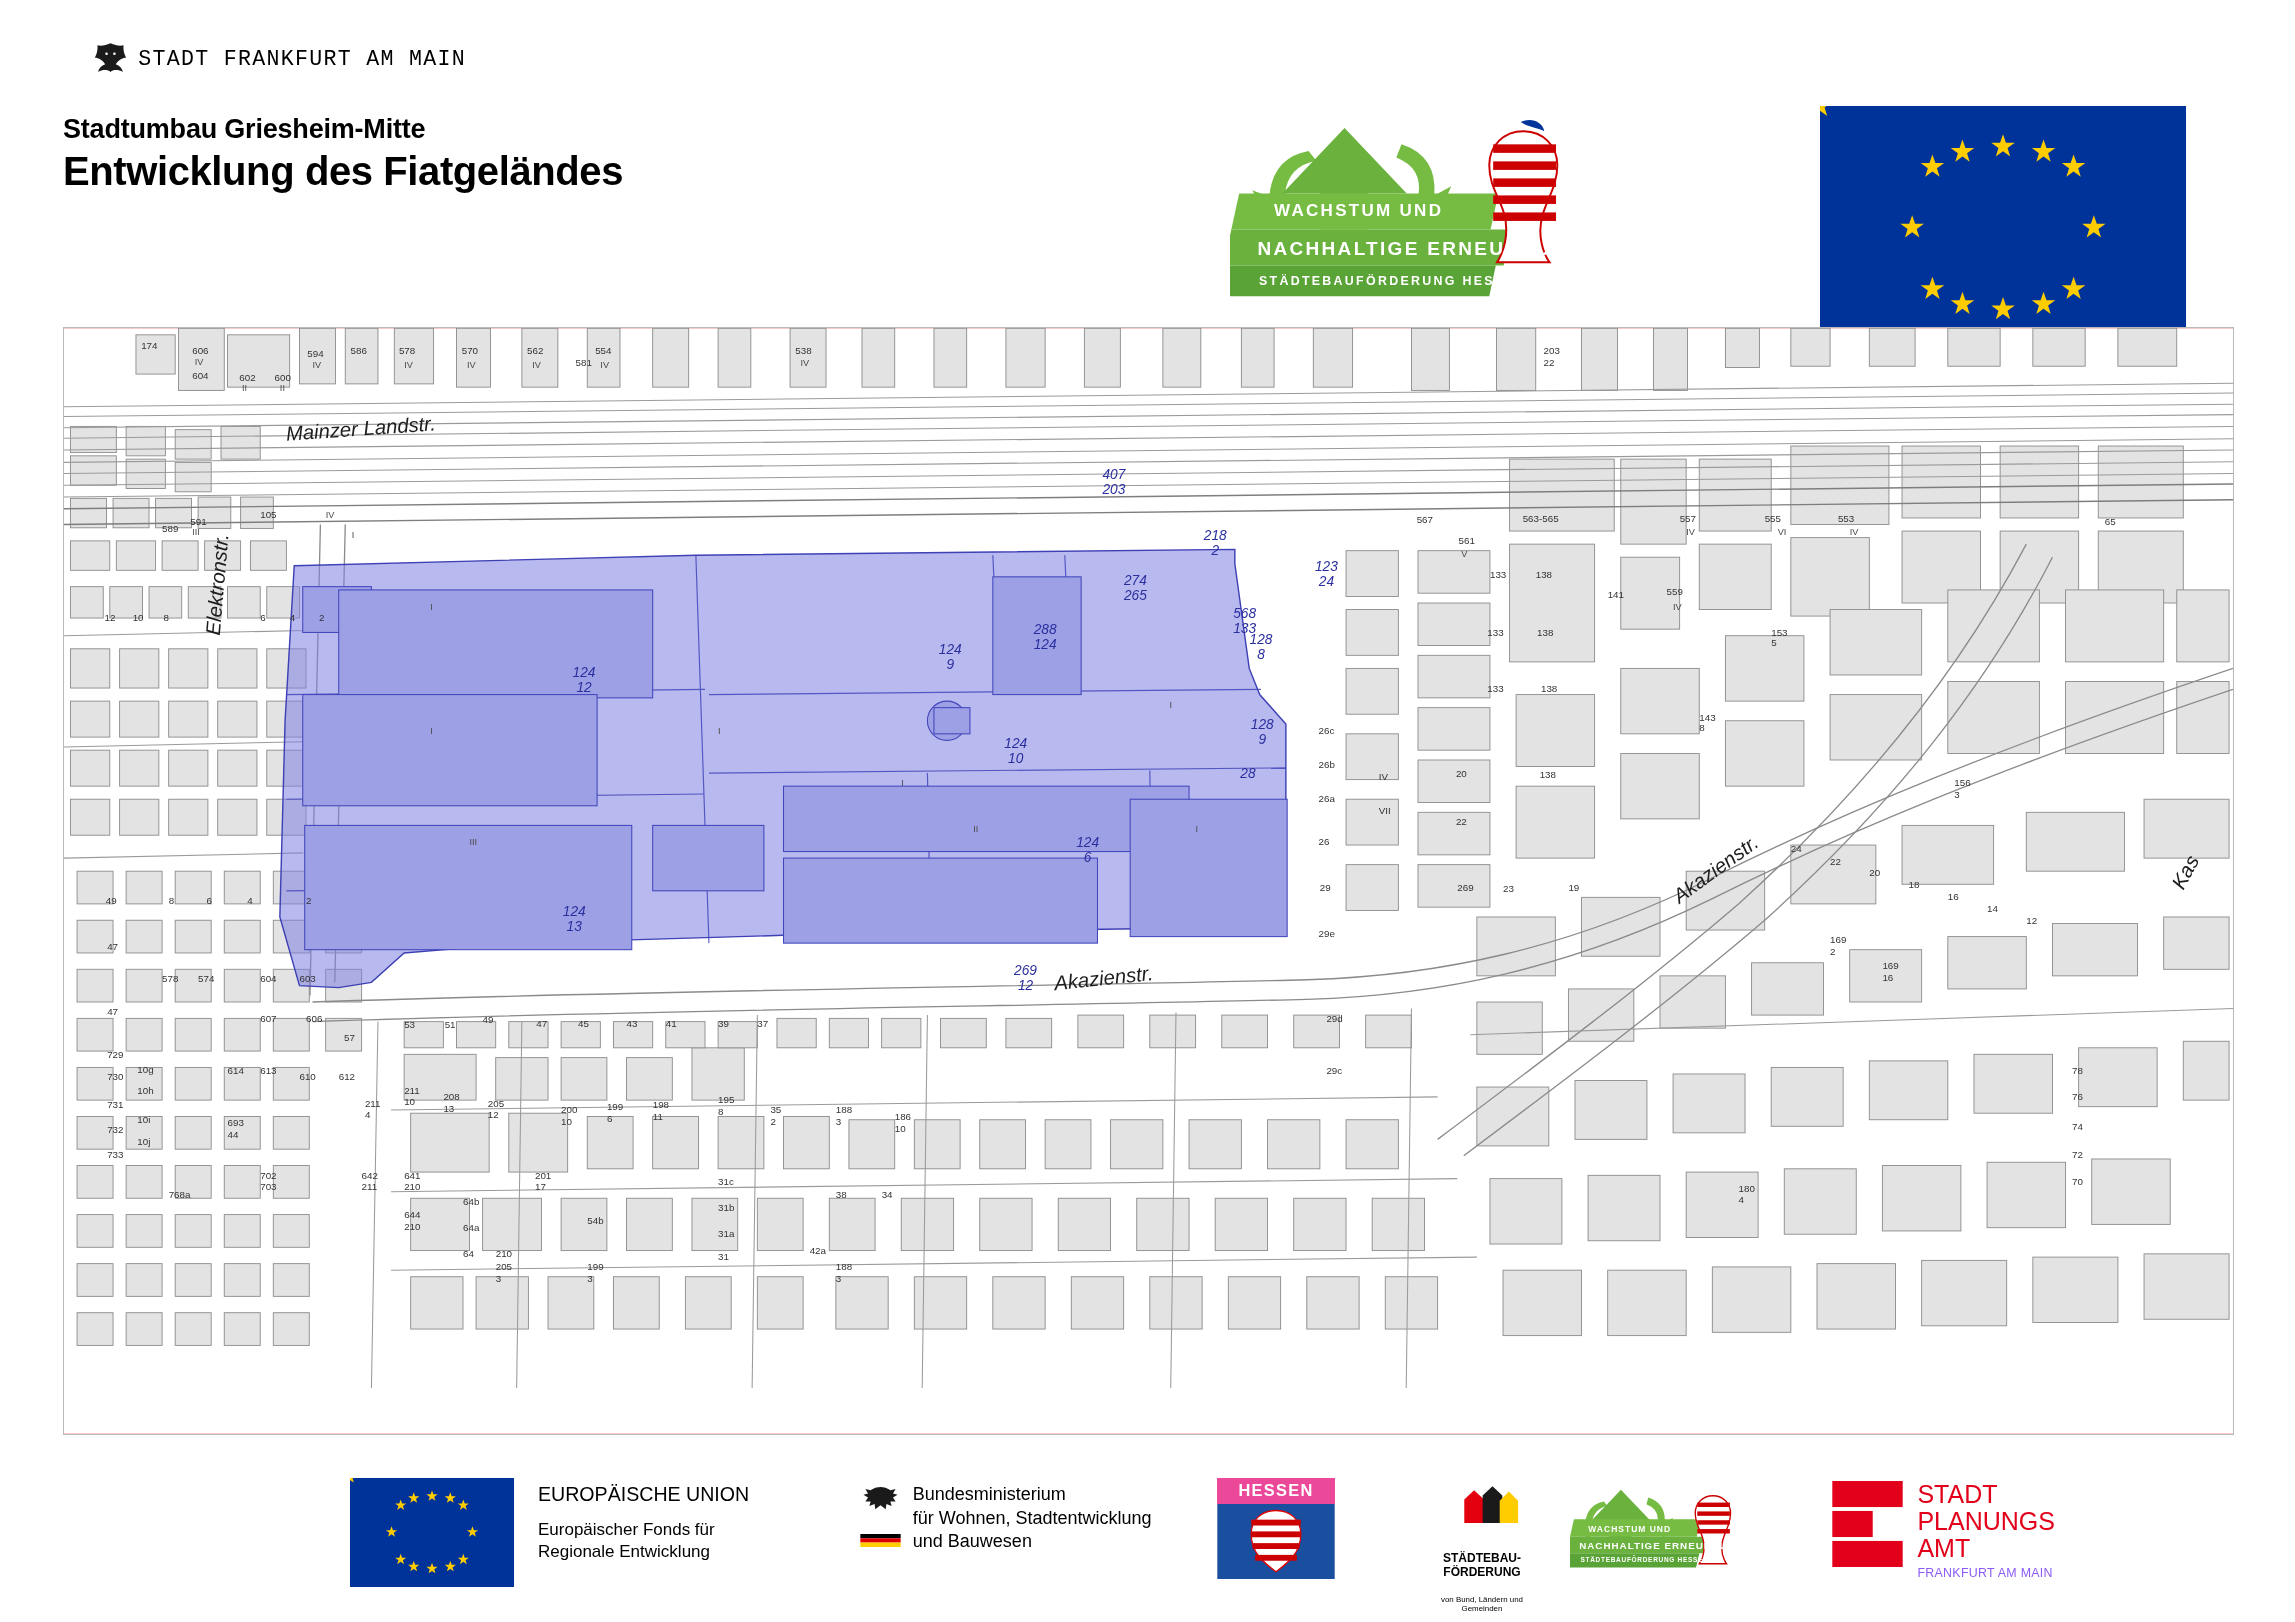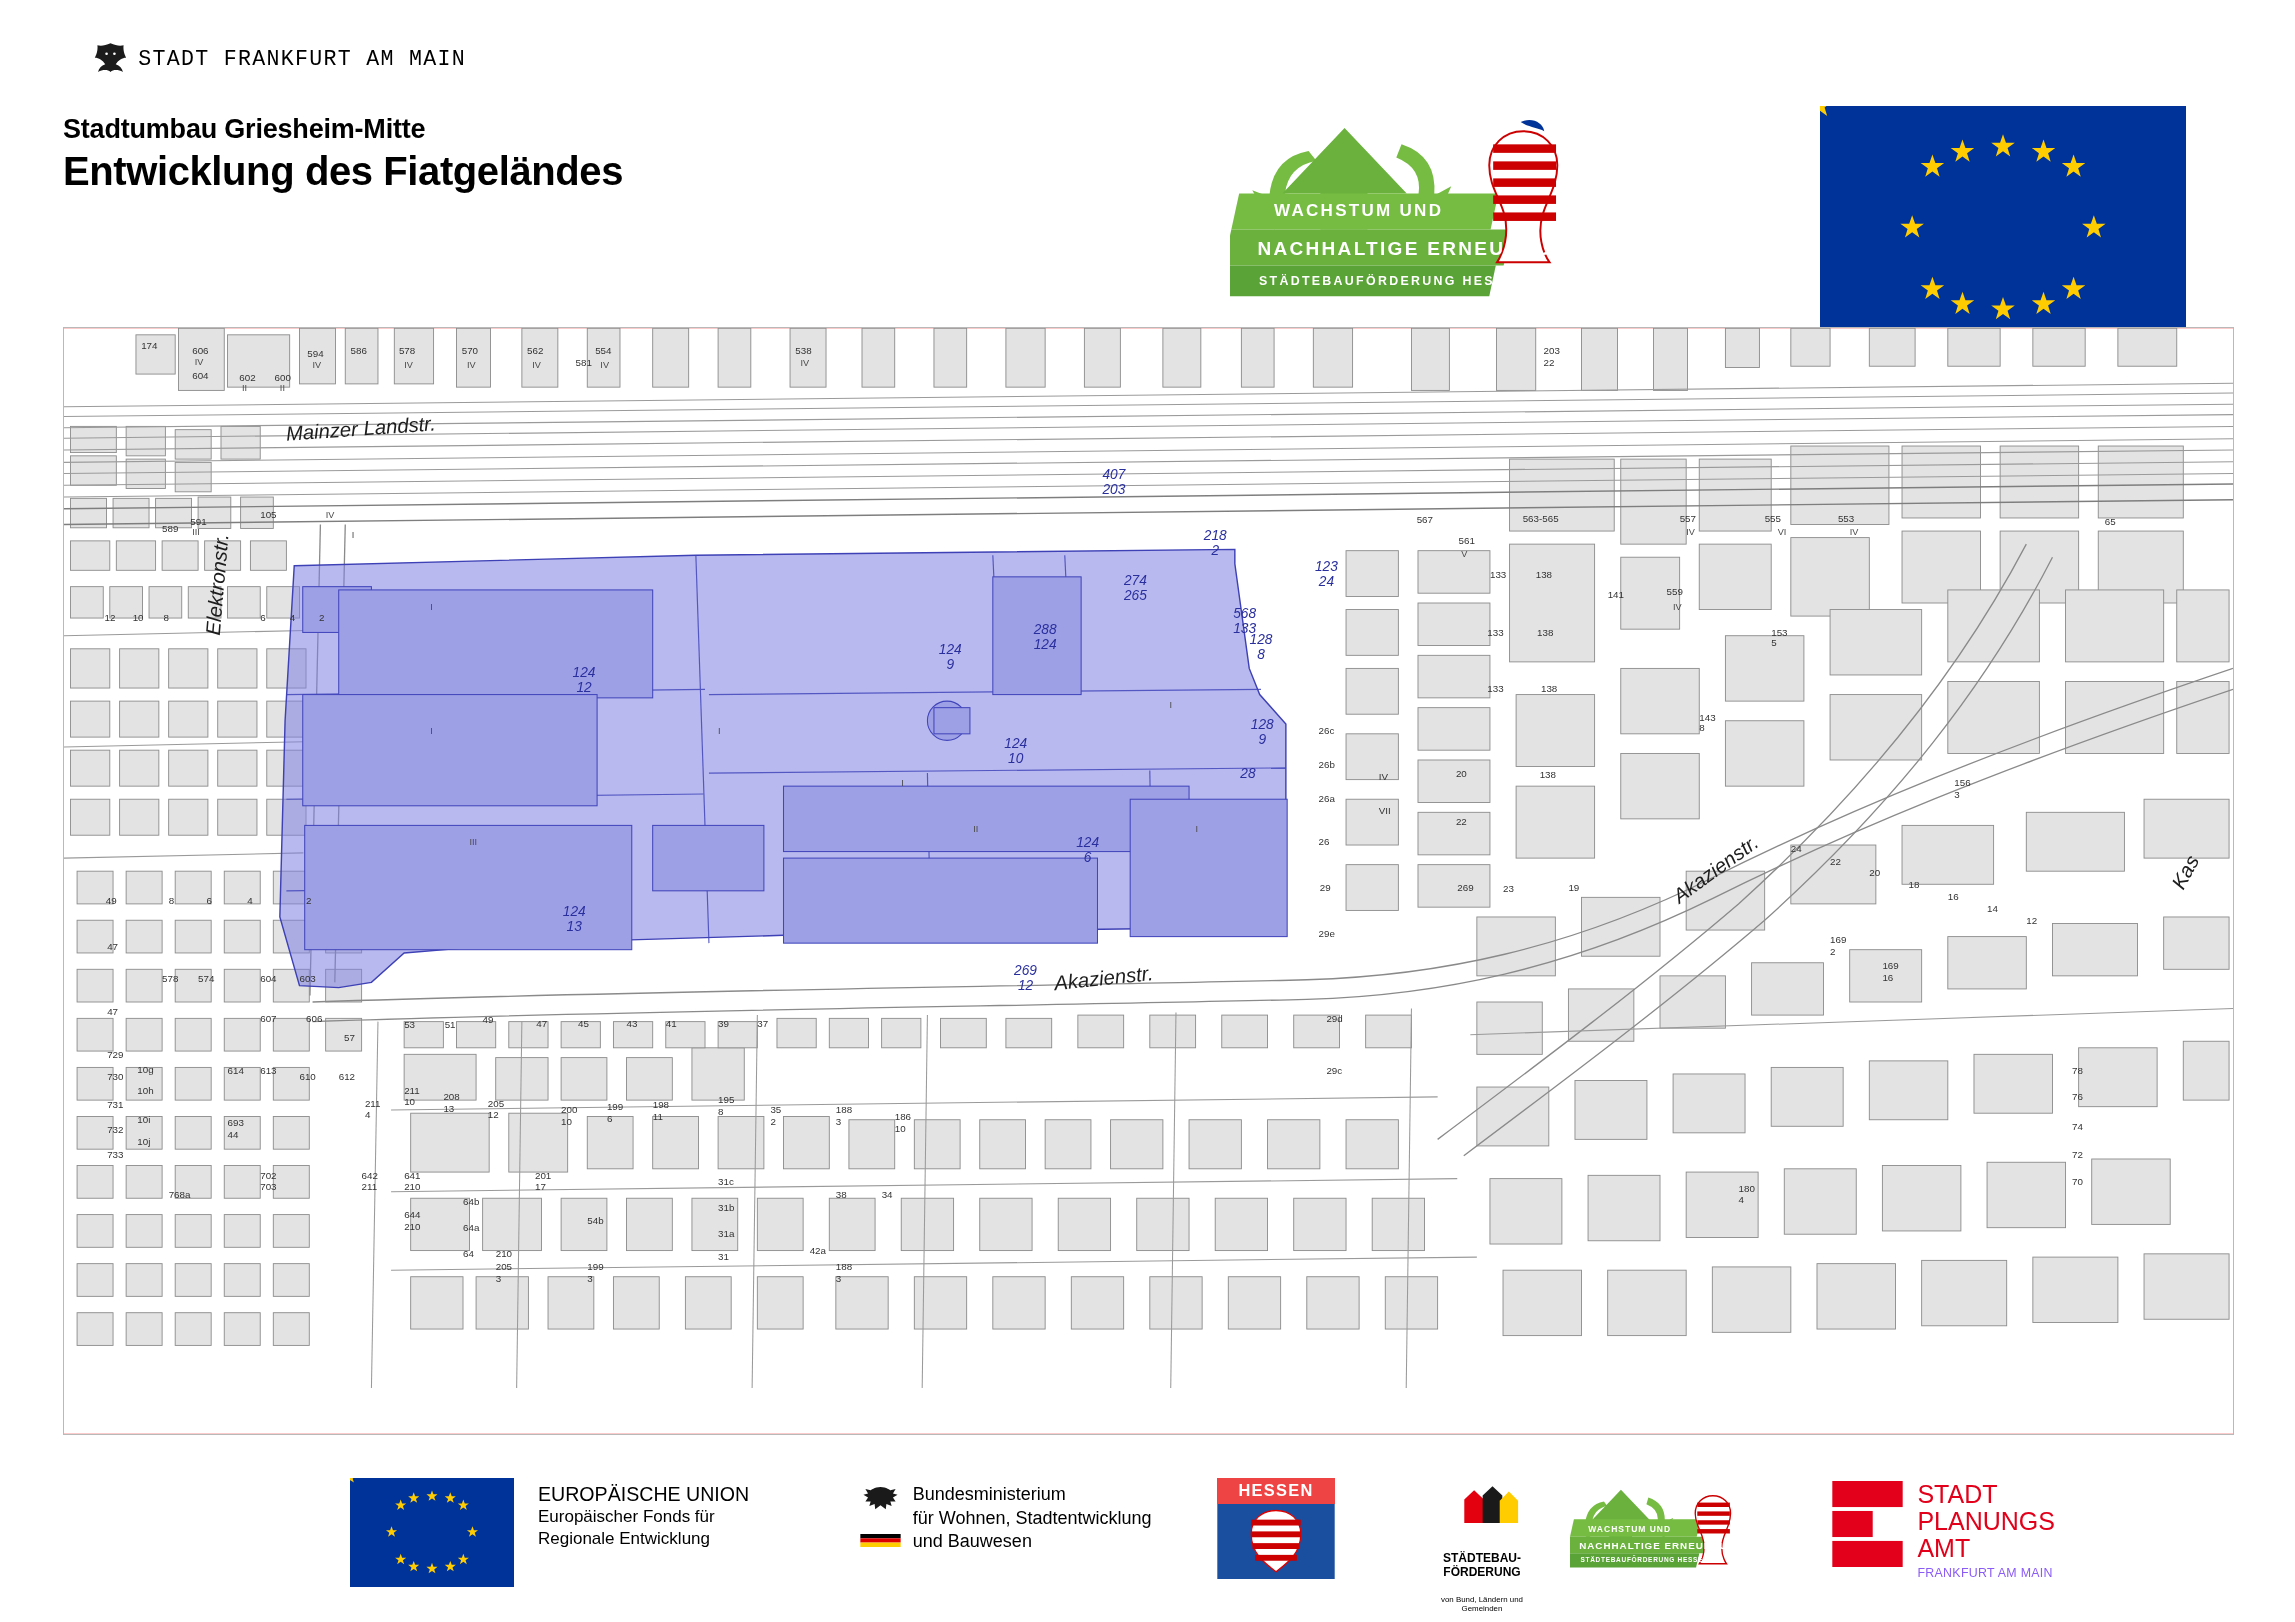--- a/index.html
+++ b/index.html
@@ -29,27 +29,27 @@
 
   
   #map{position:absolute;left:63px;top:327px;width:2169px;height:1106px;background:#ef4444;border:0.7px solid #b9b9b9;overflow:hidden;}
   #map svg{display:block;}
 
   
   #footer{position:absolute;left:0;top:1465px;width:2295px;height:144px;}
   #eu-flag-foot{position:absolute;left:350px;top:13px;width:164px;height:109px;background:#003399;}
   #eu-foot-text{position:absolute;left:538px;top:18.3px;width:275px;}
   #eu-foot-text .t1{font-size:19.6px;}
-  #eu-foot-text .t2{font-size:17px;line-height:1.3;margin-top:0;}
+  #eu-foot-text .t2{font-size:17px;line-height:1.3;margin-top:13px;}
   #bmwsb{position:absolute;left:860px;top:18.3px;width:340px;display:flex;gap:11.8px;}
   #bmwsb .eagle{width:41px;}
   #bmwsb .txt{font-size:18px;line-height:1.3;}
   #bmwsb .flagbar{width:41px;height:13px;margin-top:6.5px;}
   #hessen-foot{position:absolute;left:1217px;top:13px;width:118px;}
-  #hessen-foot .cap{background:#ef4444;color:#fff;font-size:16.4px;font-weight:bold;letter-spacing:1.3px;text-align:center;padding:3.3px 0;}
+  #hessen-foot .cap{background:#ec4899;color:#fff;font-size:16.4px;font-weight:bold;letter-spacing:1.3px;text-align:center;padding:3.3px 0;}
   #staedtebau{position:absolute;left:1400px;top:15.7px;width:164px;text-align:center;}
   #staedtebau .t1{font-size:12px;font-weight:bold;line-height:1.2;margin-top:22px;}
   #staedtebau .t2{font-size:7.9px;margin-top:16px;}
   #hessen-foot2{position:absolute;left:1570px;top:18.3px;width:209px;height:105px;}
   #hessen-foot2 .line{position:absolute;color:#fff;font-weight:bold;white-space:nowrap;}
   #hf1{left:18.3px;top:41px;font-size:8.5px;letter-spacing:1px;}
   #hf2{left:9.2px;top:57px;font-size:9.8px;letter-spacing:1px;}
   #hf3{left:10.5px;top:73px;font-size:6.5px;letter-spacing:0.7px;}
   #spa{position:absolute;left:1832px;top:15.7px;width:340px;display:flex;gap:14.4px;}
   #spa .mark{width:71px;height:86px;}

